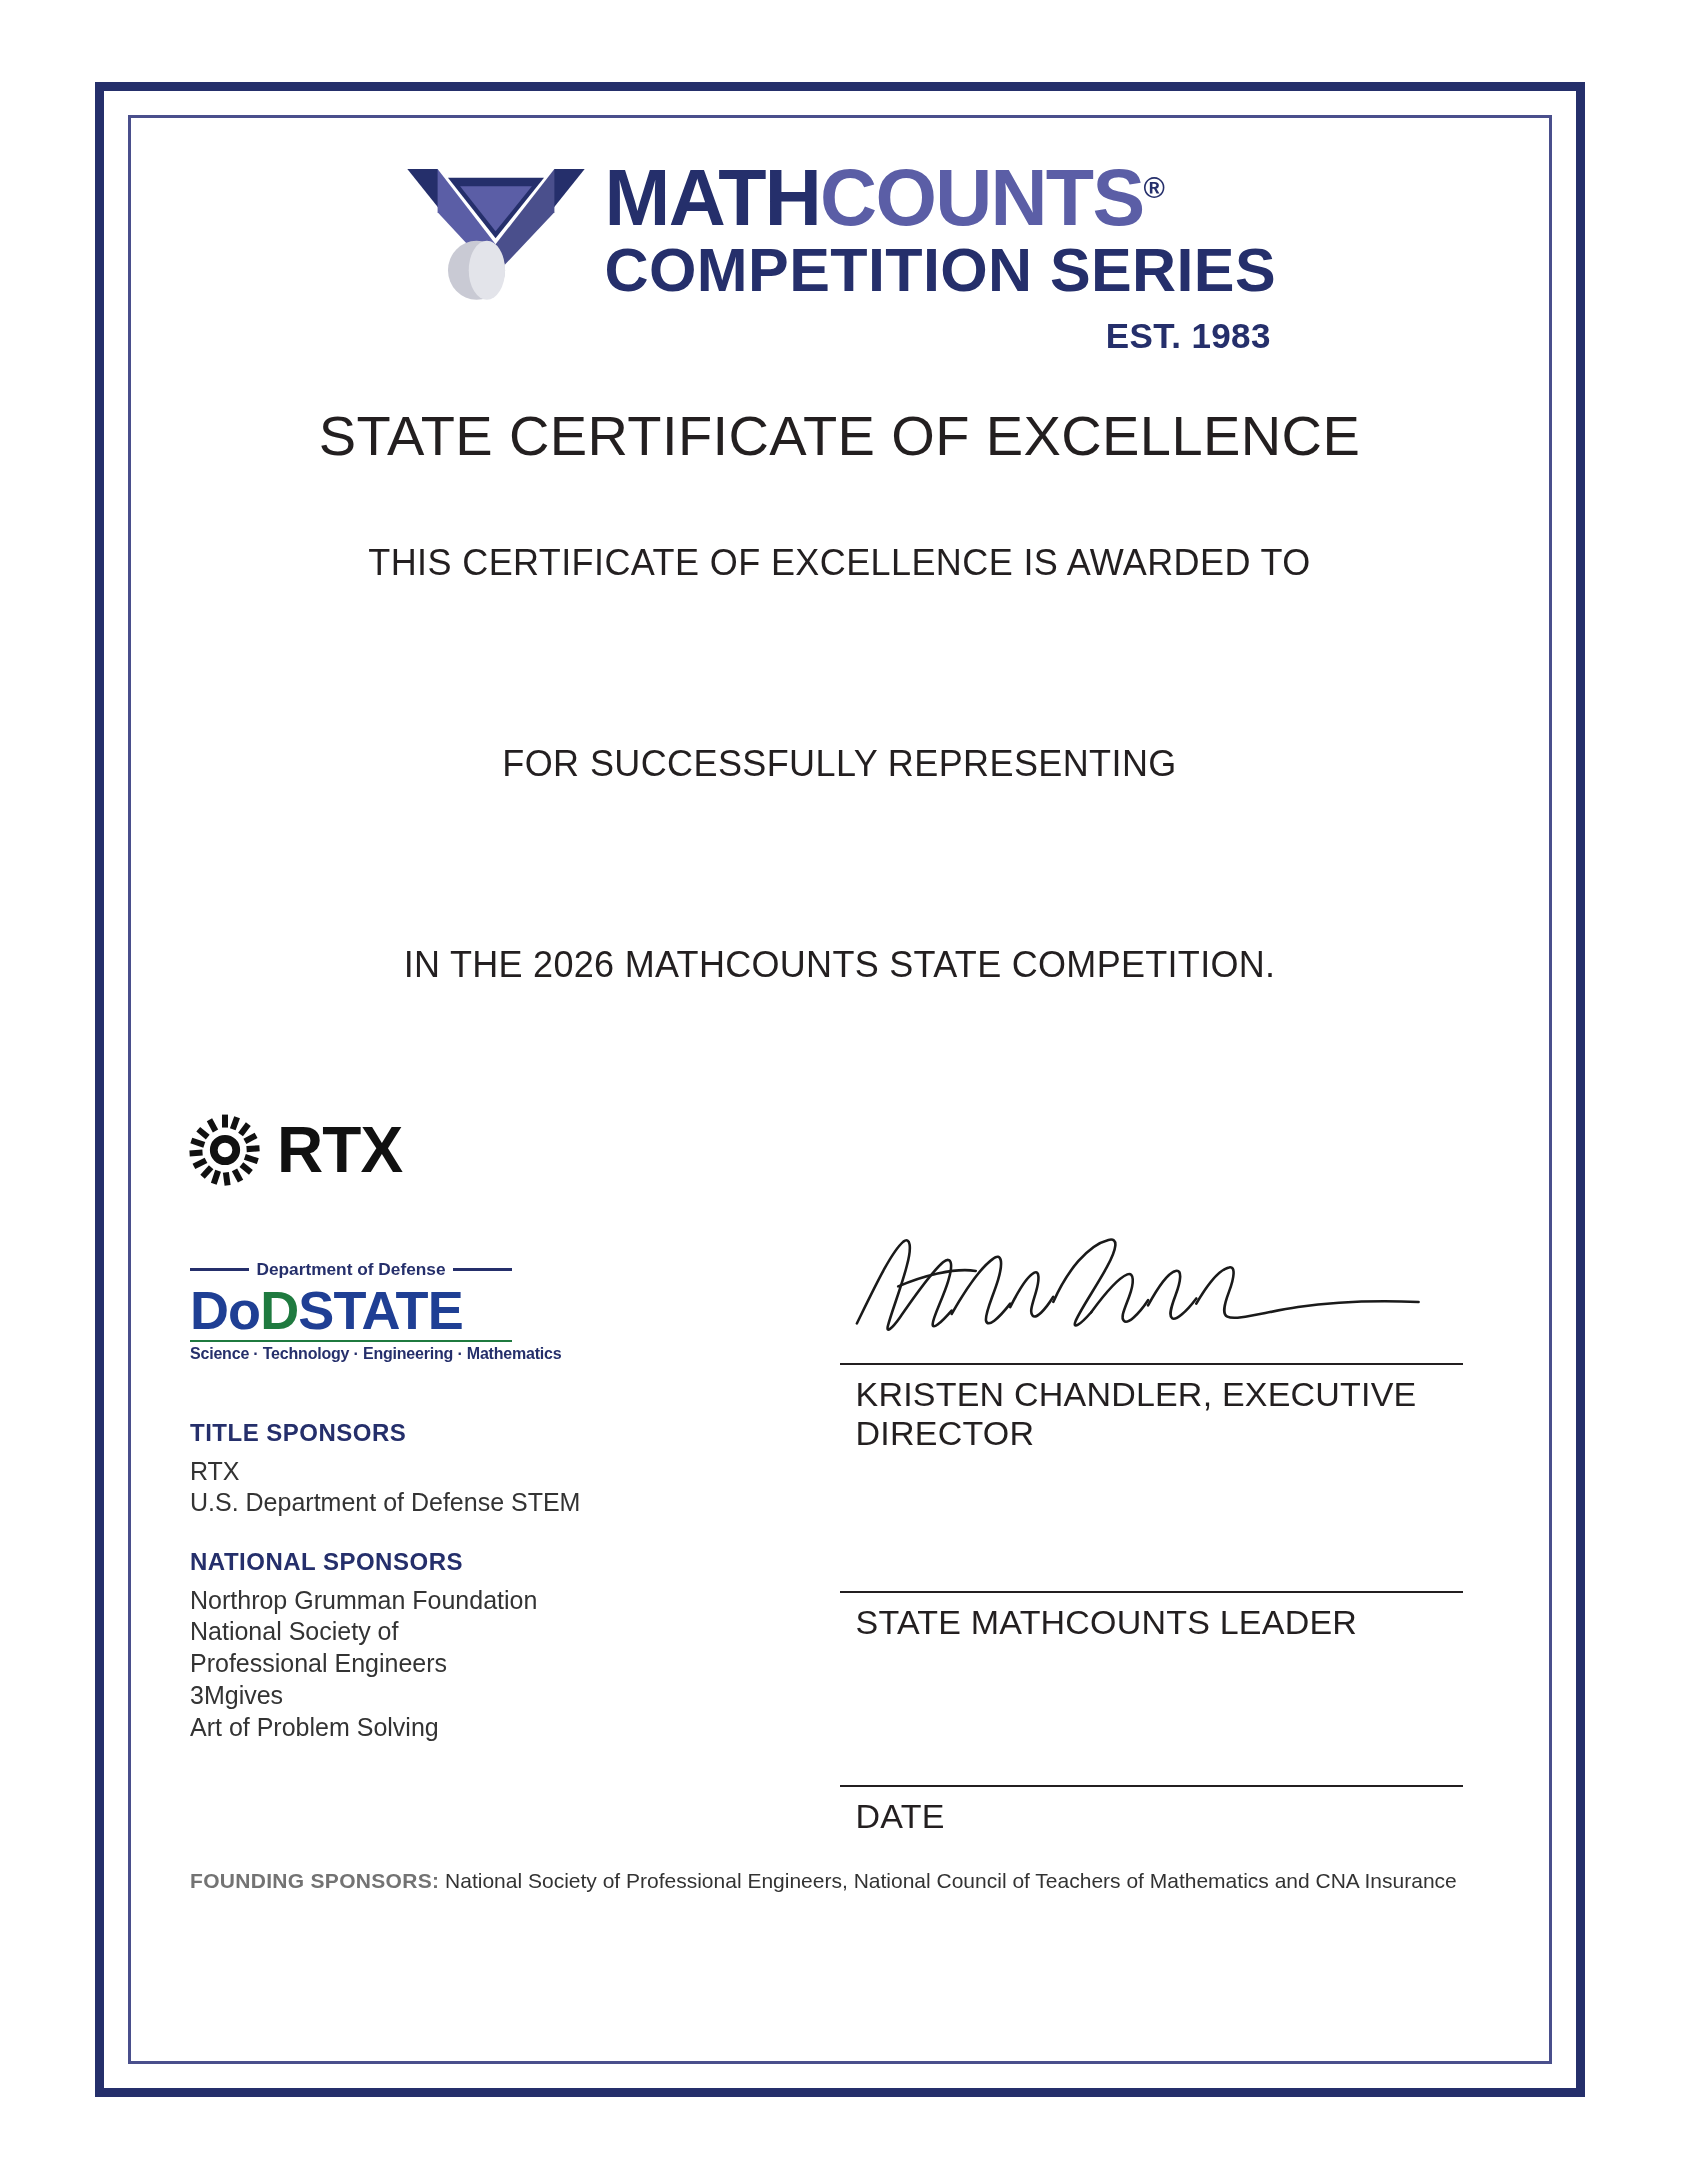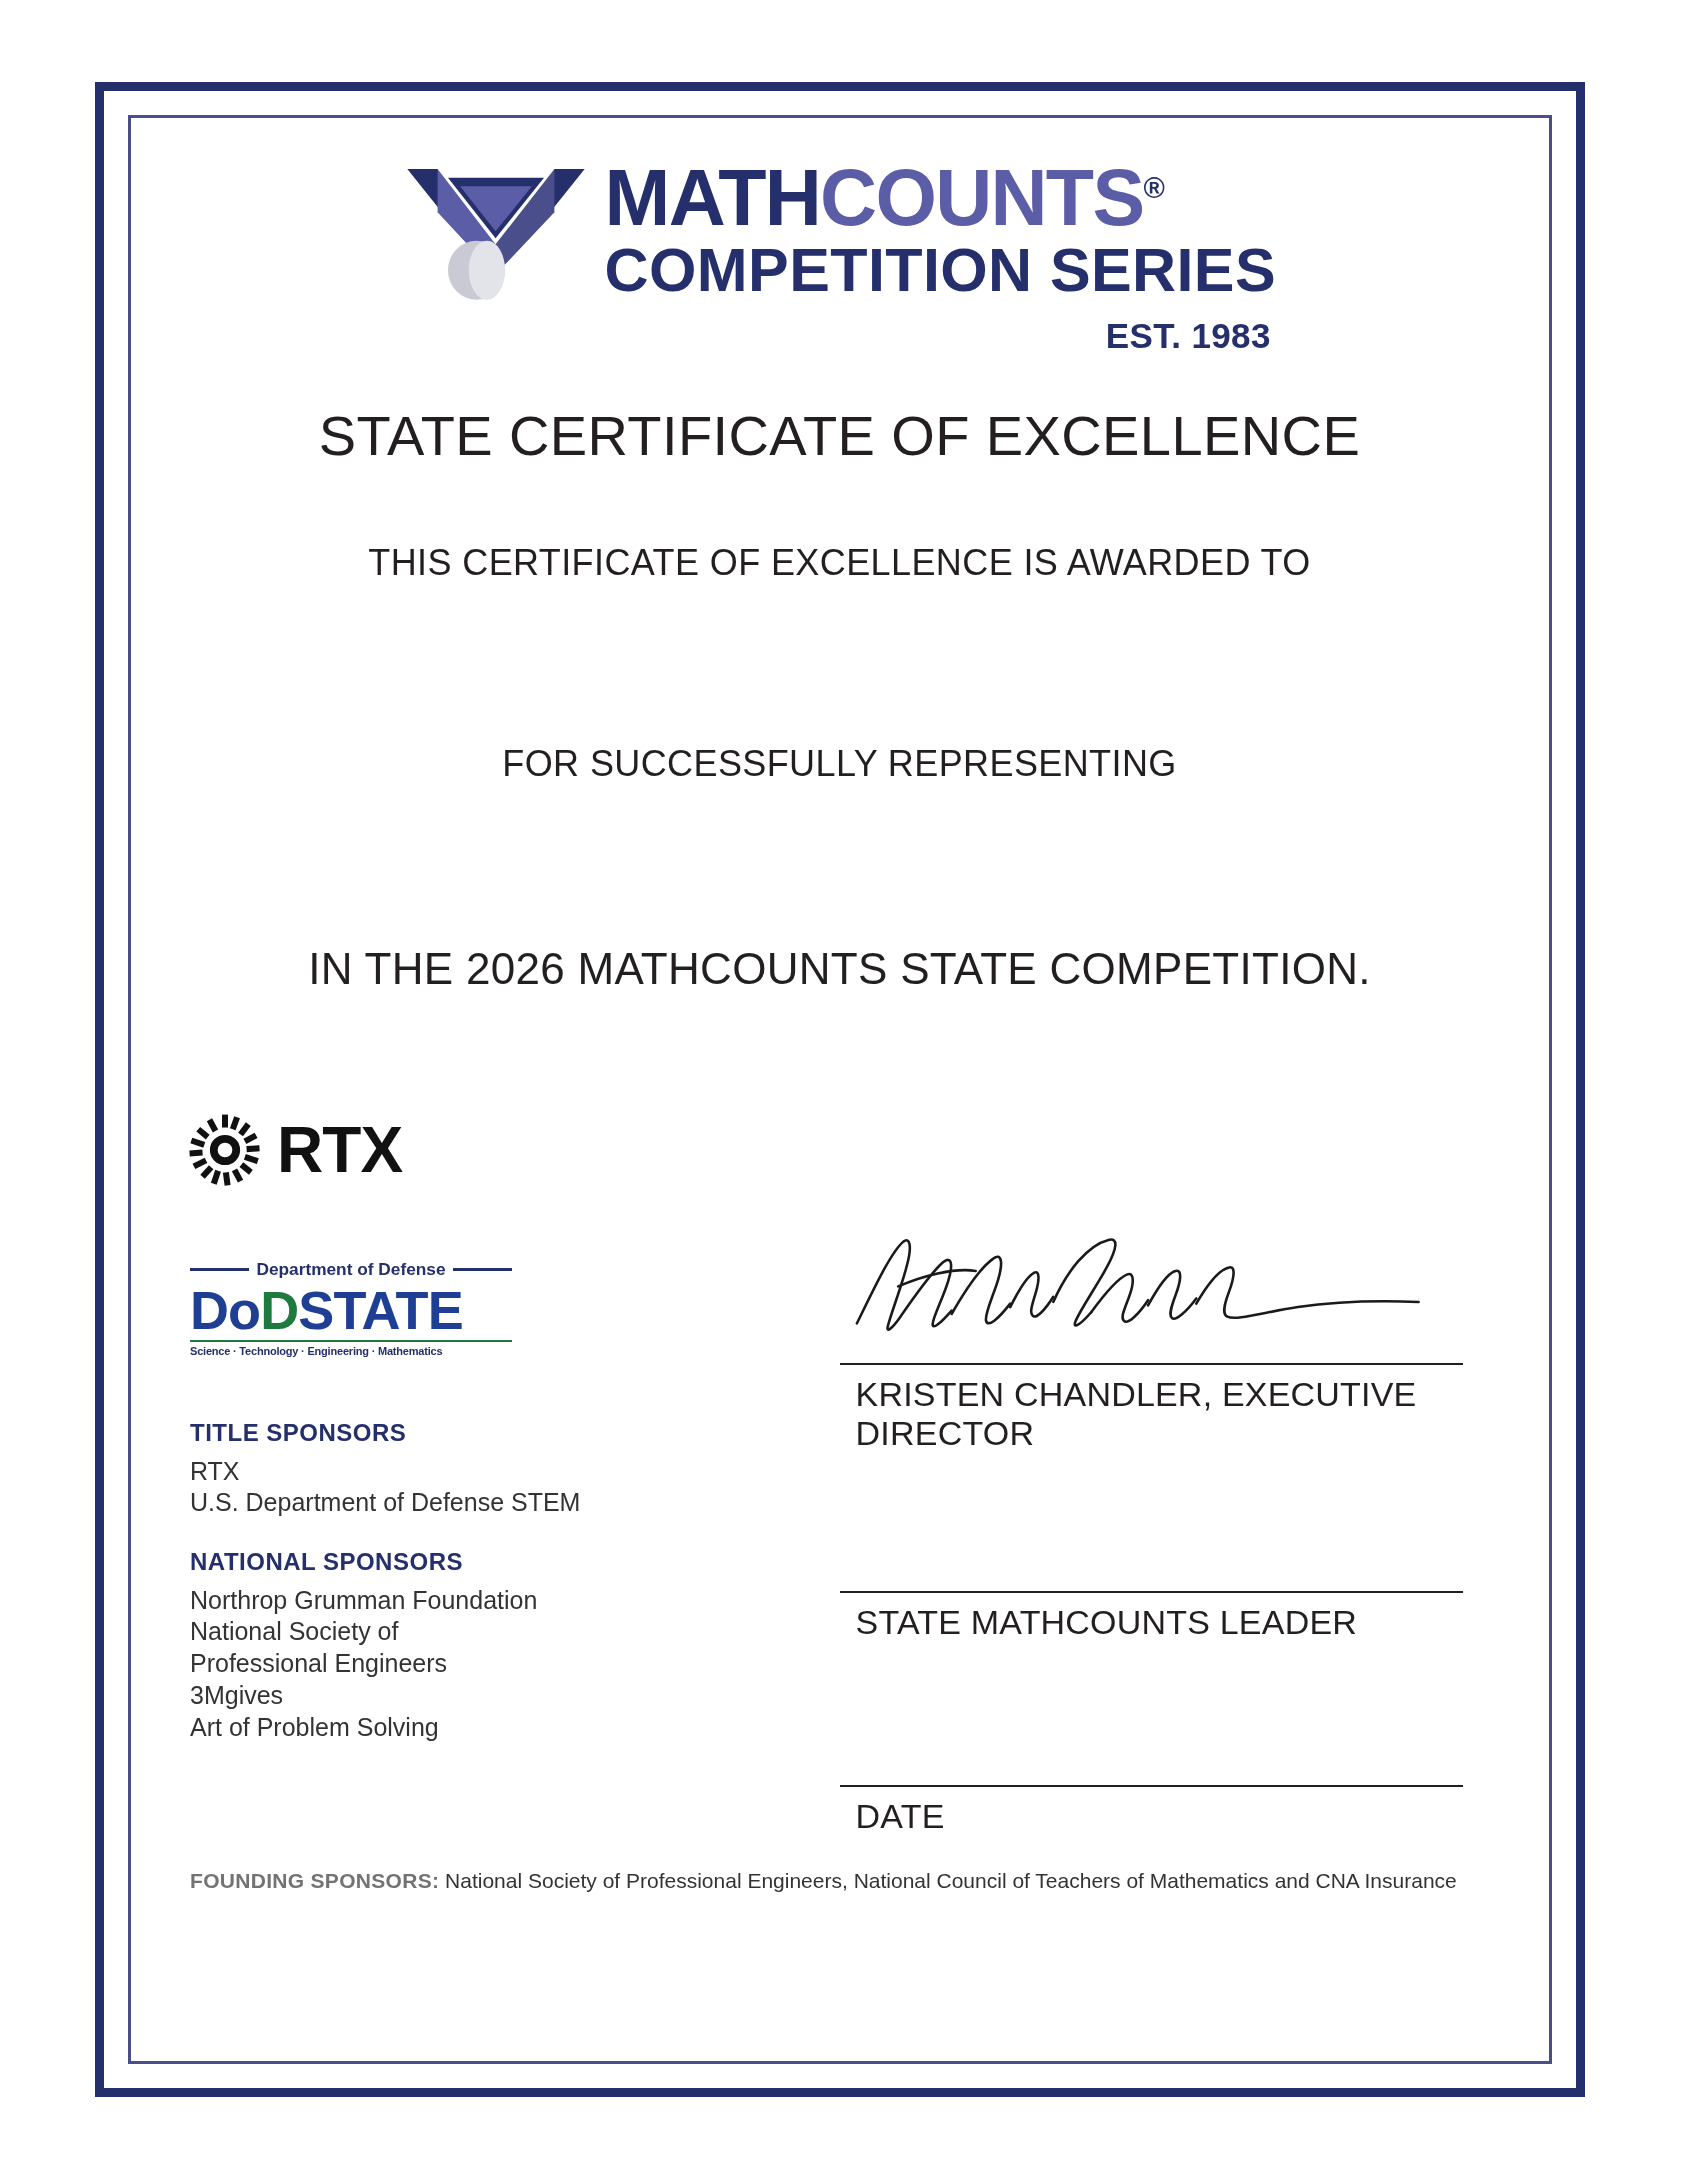--- a/index.html
+++ b/index.html
@@ -160,21 +160,21 @@
     font-size: 36px;
     color: #231f20;
     min-height: 43px;
   }
   .competition-line {
     position: absolute;
     left: 0;
     top: 826px;
     width: 1417px;
     text-align: center;
-    font-size: 44px;
+    font-size: 36px;
     letter-spacing: 0.3px;
     color: #231f20;
   }
 
   
   .rtx-block {
     position: absolute;
     left: 56px;
     top: 994px;
     display: flex;
@@ -221,21 +221,21 @@
   .dod-main {
     font-size: 54px;
     font-weight: bold;
     letter-spacing: -0.9px;
     line-height: 1.05;
     margin-top: 1.7px;
   }
   .dod-main .blue { color: #1f3f94; }
   .dod-main .green { color: #1f7a3f; }
   .dod-sub {
-    font-size: 11px;
+    font-size: 16px;
     font-weight: bold;
     color: #252f6b;
     letter-spacing: -0.2px;
     border-top: 2.6px solid #1f7a3f;
     padding-top: 2.6px;
     margin-top: 1.7px;
     white-space: nowrap;
   }
 
   

